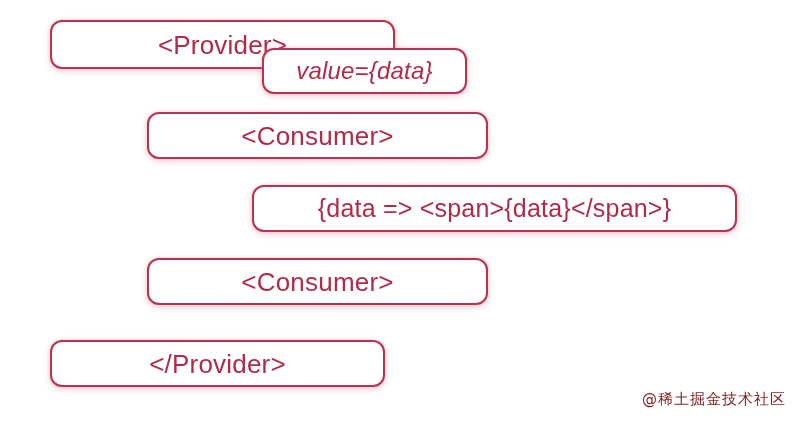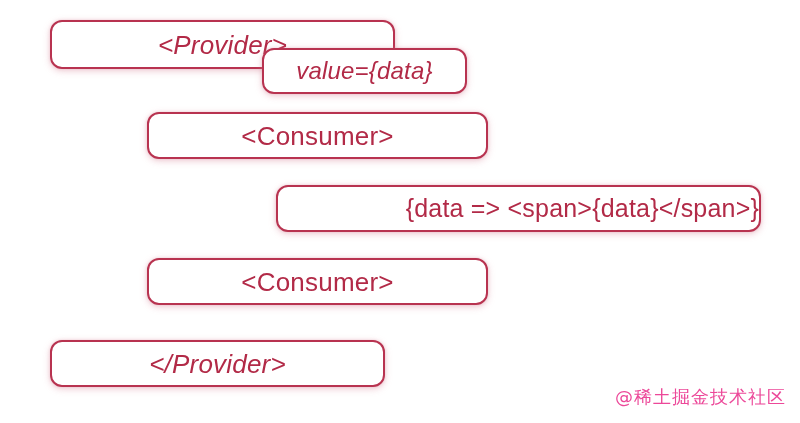--- a/index.html
+++ b/index.html
@@ -45,67 +45,65 @@
     line-height: 1;
     text-align: center;
   }
 
   
   #box-provider-open {
     left: 50px;  top: 20px;
     width: 345px; height: 49px;
     z-index: 1;
   }
-  #box-provider-open .code-text { font-size: 26px; font-style: italic; }
+  #box-provider-open .code-text { font-size: 26px; }
 
   #box-value-attr {
     left: 262px; top: 48px;
     width: 205px; height: 46px;
     z-index: 3;
     font-style: italic;
   }
   #box-value-attr .code-text { font-size: 24px; }
 
   #box-consumer-open {
     left: 147px; top: 112px;
     width: 341px; height: 47px;
     z-index: 1;
   }
   #box-consumer-open .code-text { font-size: 26px; }
 
   #box-render-prop {
-    left: 276px; top: 185px;
+    left: 252px; top: 185px;
     width: 485px; height: 47px;
     z-index: 1;
-    justify-content: flex-end;
   }
   #box-render-prop .code-text { font-size: 25px; }
 
   #box-consumer-close {
     left: 147px; top: 258px;
     width: 341px; height: 47px;
     z-index: 1;
   }
   #box-consumer-close .code-text { font-size: 26px; }
 
   #box-provider-close {
     left: 50px;  top: 340px;
     width: 335px; height: 47px;
     z-index: 1;
-    font-style: italic;
   }
   #box-provider-close .code-text { font-size: 26px; }
 
   
   #watermark {
     position: absolute;
     right: 14px;
     bottom: 14px;
-    color: #ec4899;
-    font-size: 18px;
+    color: #7f1d1d;
+    font-size: 15px;
     letter-spacing: 1px;
     font-family: "DejaVu Sans", "Liberation Sans", sans-serif;
     white-space: nowrap;
     user-select: none;
     z-index: 5;
   }
 </style>
 </head>
 <body>
 

